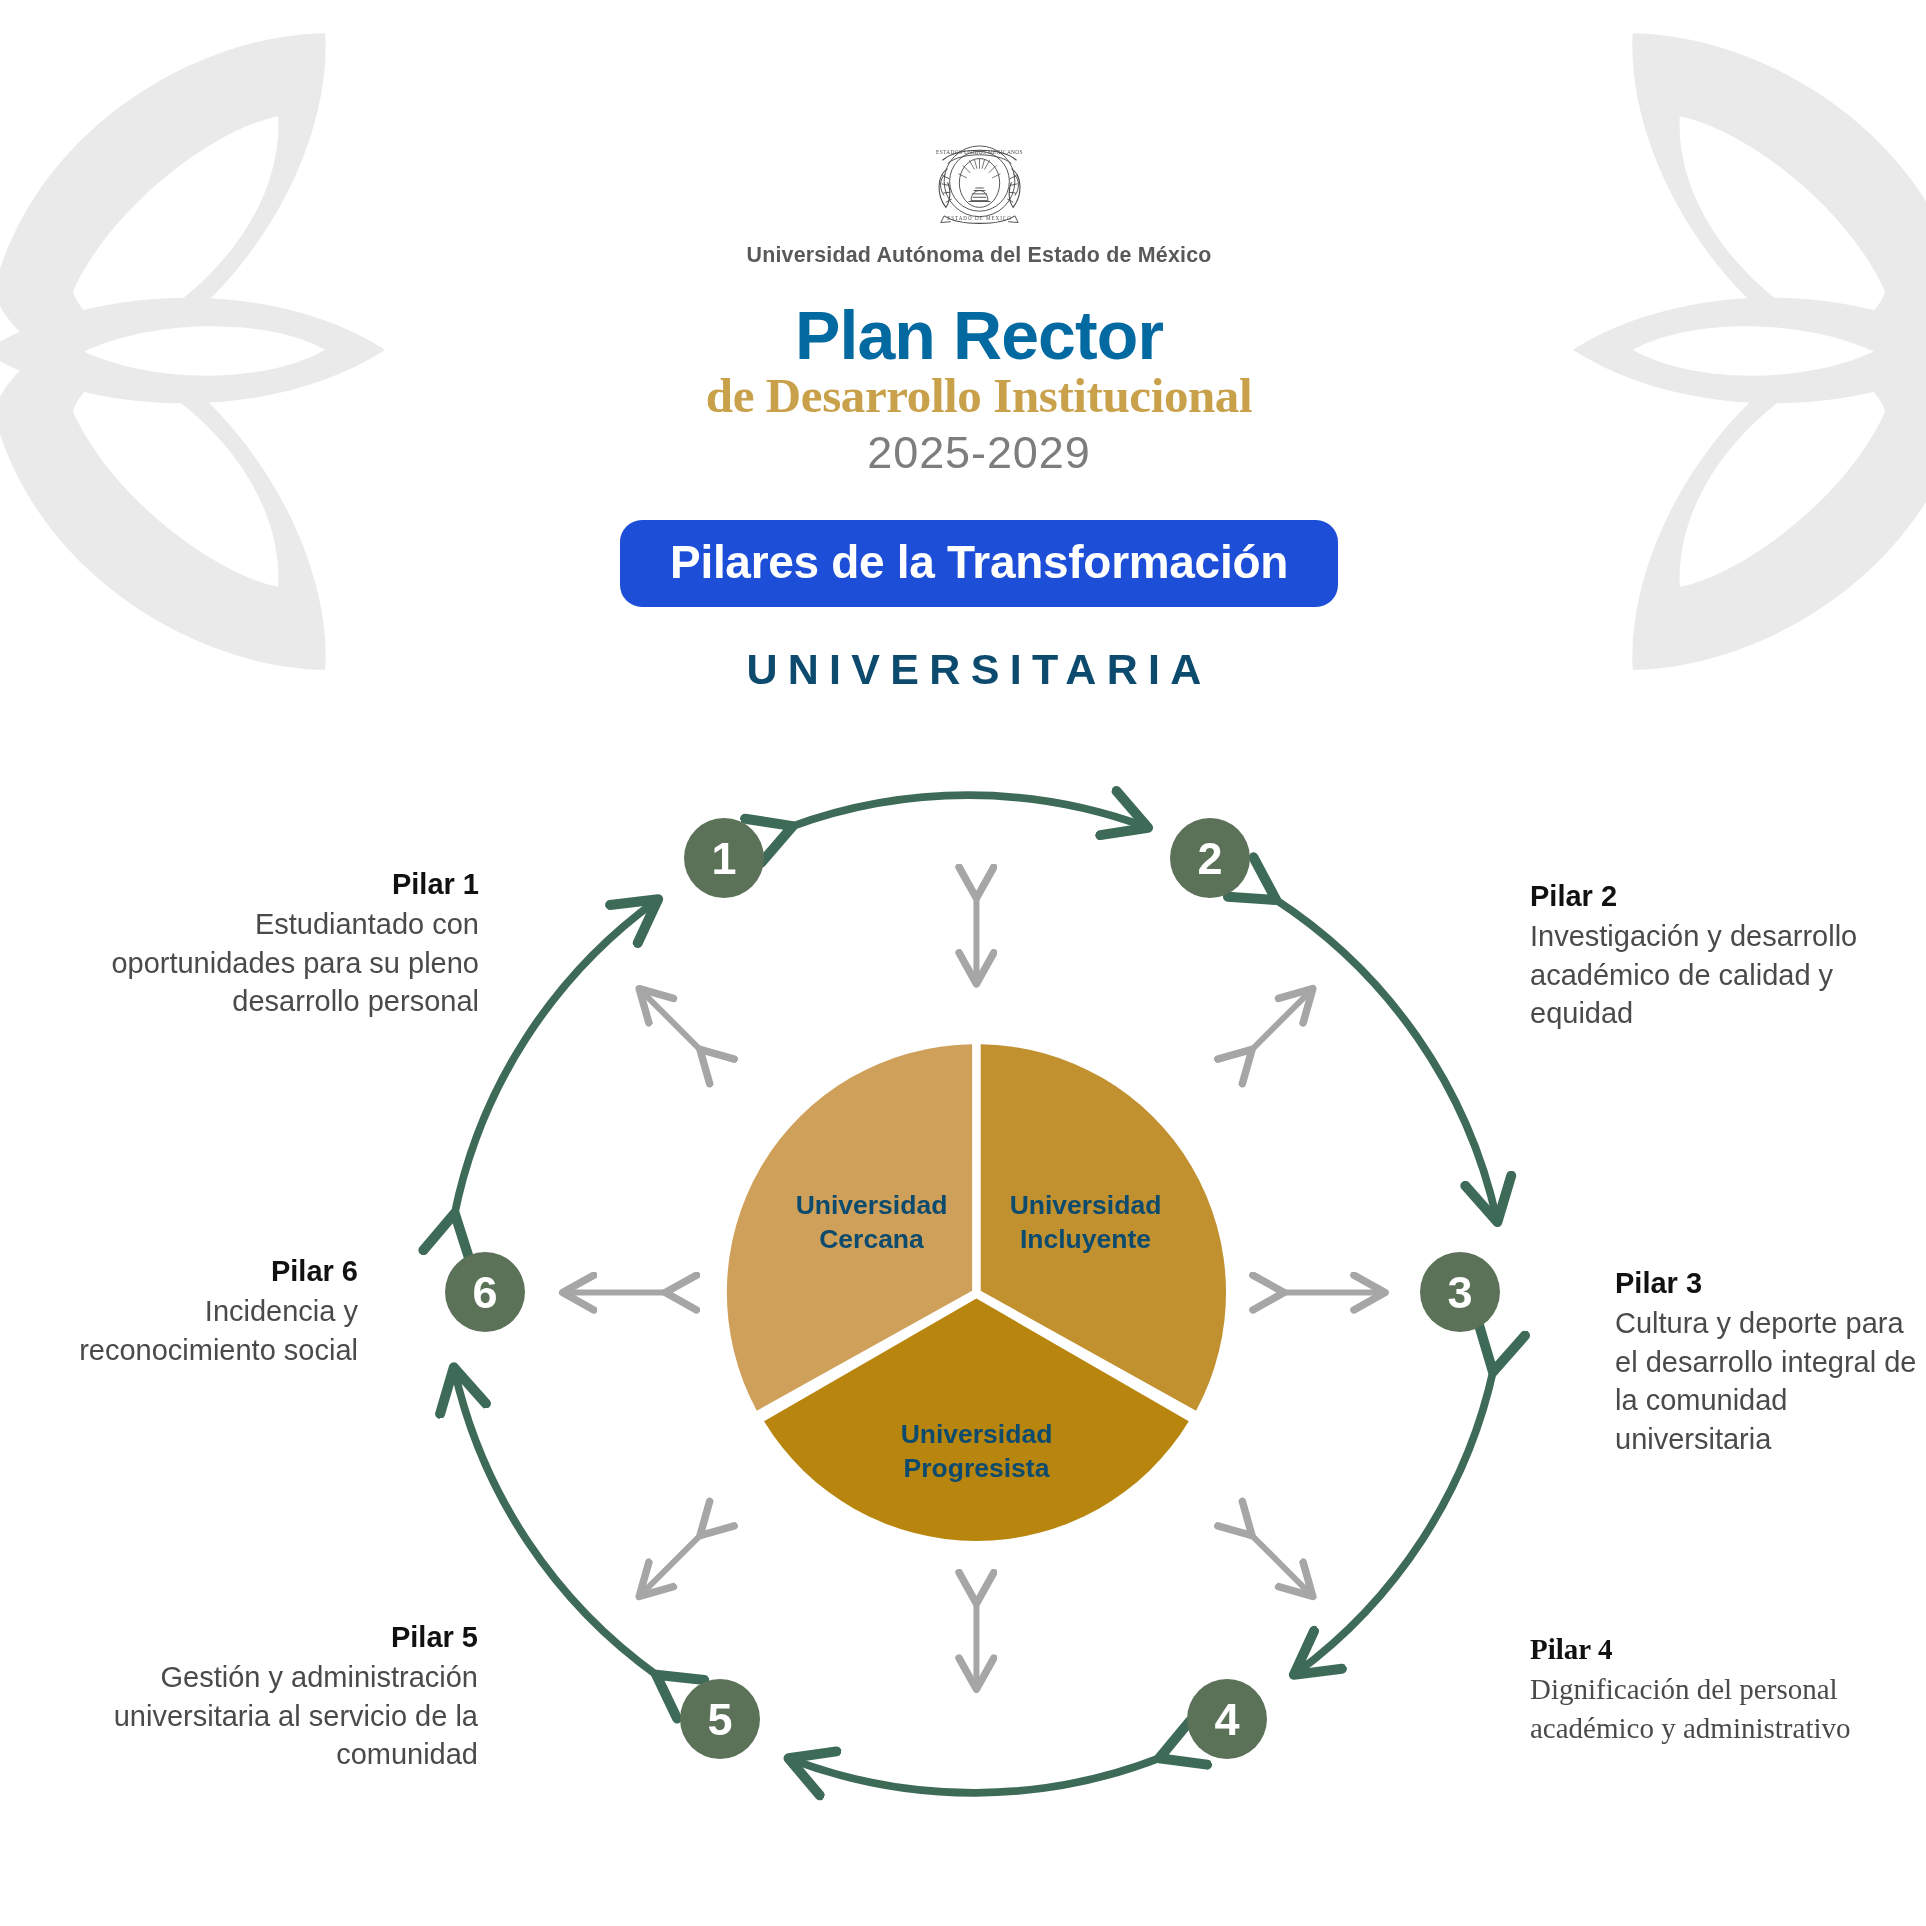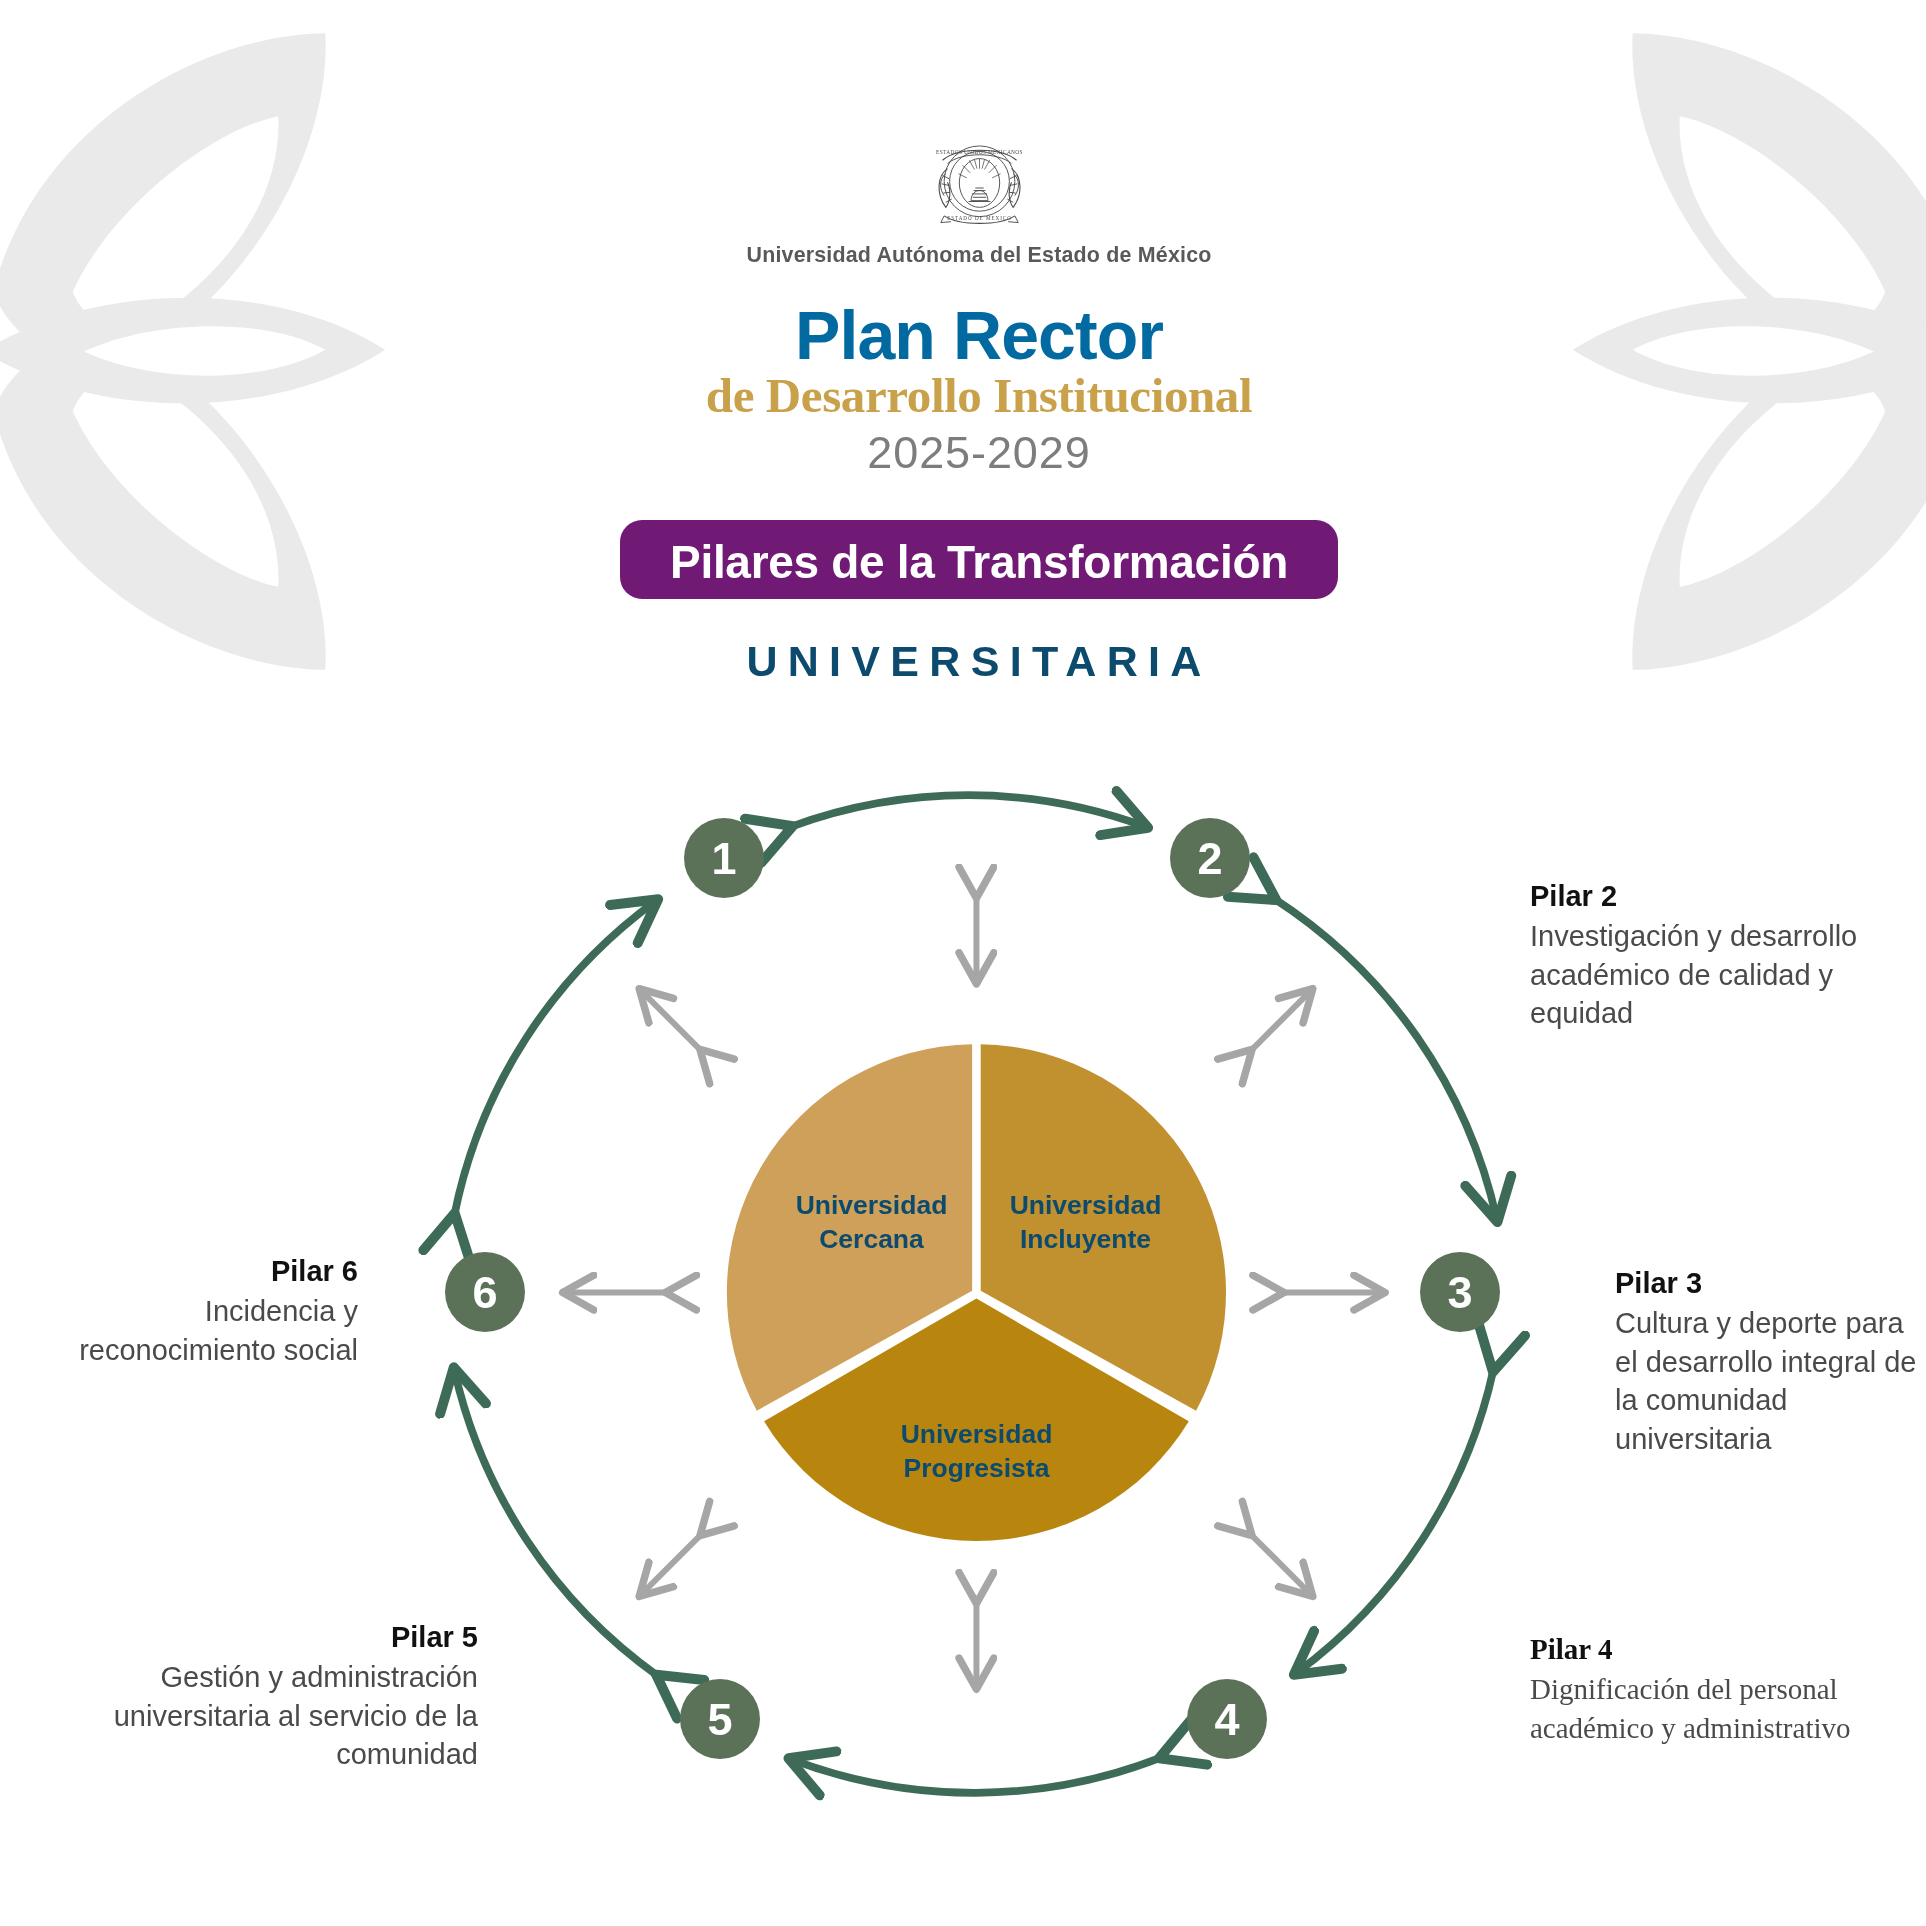--- a/index.html
+++ b/index.html
@@ -33,22 +33,22 @@
     margin-top:1.7px;
     font-size:49px;font-weight:bold;color:#C9A14A;
     letter-spacing:-0.4px;line-height:1.05;font-family:Liberation Serif, serif;
   }
   .title-years{
     margin-top:5.1px;
     font-size:45px;font-weight:normal;color:#7D7D7D;letter-spacing:0.9px;
   }
   .pill-row{margin-top:41px;display:flex;justify-content:center;}
   .pill{
-    background:#701a75;color:#ffffff;border-radius:22px;
-    padding:19px 50px 14px 50px;
+    background:#1d4ed8;color:#ffffff;border-radius:22px;
+    padding:19px 50px 22px 50px;
     font-size:46px;font-weight:bold;letter-spacing:-0.3px;
     line-height:1;
   }
   .univ-word{
     margin-top:38px;
     font-size:43px;font-weight:bold;color:#0c4a6e;letter-spacing:10.3px;text-align:center;
   }
 
   
   .diagram{position:absolute;left:0;top:0;width:1926px;height:1926px;}
@@ -226,20 +226,24 @@
       <span>Progresista</span>
     </div>
 
     <div class="node" style="left:668px;top:818px;">1</div>
     <div class="node" style="left:1154px;top:818px;">2</div>
     <div class="node" style="left:1404px;top:1252px;">3</div>
     <div class="node" style="left:1171px;top:1679px;">4</div>
     <div class="node" style="left:664px;top:1679px;">5</div>
     <div class="node" style="left:429px;top:1252px;">6</div>
 
+    <div class="pilar left" style="left:86px;top:865px;width:377px;">
+      <span class="ptitle">Pilar 1</span>
+      <span class="pbody">Estudiantado con oportunidades para su pleno desarrollo personal</span>
+    </div>
 
     <div class="pilar right" style="left:1514px;top:865px;width:385px;">
       <span class="ptitle">Pilar 2</span>
       <span class="pbody">Investigación y desarrollo académico de calidad y equidad</span>
     </div>
 
     <div class="pilar right" style="left:1599px;top:1252px;width:308px;">
       <span class="ptitle">Pilar 3</span>
       <span class="pbody">Cultura y deporte para el desarrollo integral de la comunidad universitaria</span>
     </div>

